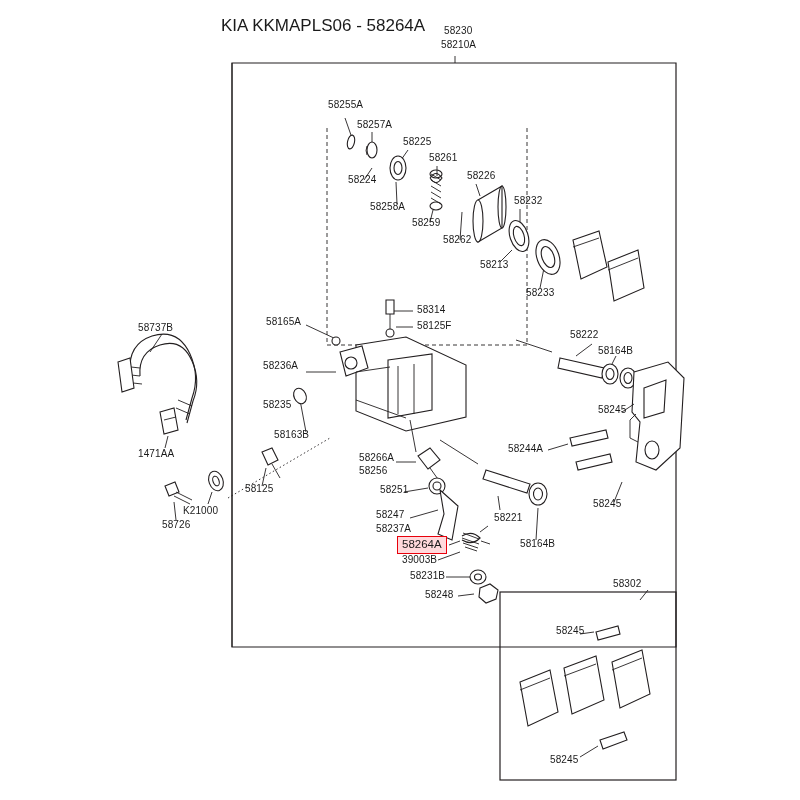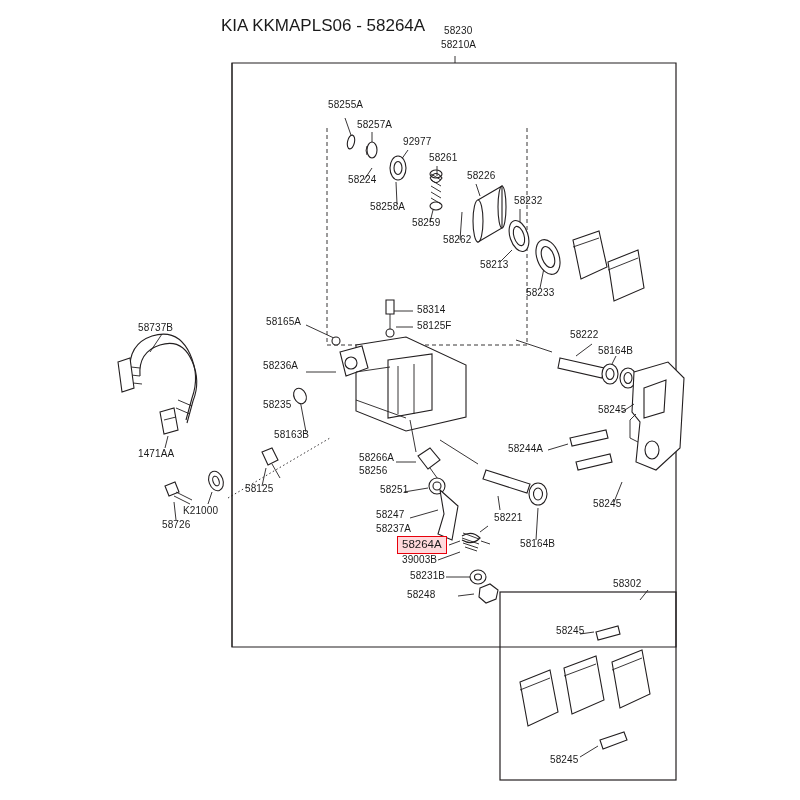--- a/index.html
+++ b/index.html
@@ -271,21 +271,21 @@
       <path class="fill-w" d="M600,740 l24,-8 l3,8 l-24,9 z"></path>
     </g>
     <path class="ln thin" d="M580,757 L598,746"></path>
 
   </svg>
 
   <div class="lbl" style="left:444px; top:24px;">58230</div>
   <div class="lbl" style="left:441px; top:38px;">58210A</div>
   <div class="lbl" style="left:328px; top:98px;">58255A</div>
   <div class="lbl" style="left:357px; top:118px;">58257A</div>
-  <div class="lbl" style="left:403px; top:135px;">92977</div>
+  <div class="lbl" style="left:403px; top:135px;">58225</div>
   <div class="lbl" style="left:429px; top:151px;">58261</div>
   <div class="lbl" style="left:348px; top:173px;">58224</div>
   <div class="lbl" style="left:467px; top:169px;">58226</div>
   <div class="lbl" style="left:370px; top:200px;">58258A</div>
   <div class="lbl" style="left:514px; top:194px;">58232</div>
   <div class="lbl" style="left:412px; top:216px;">58259</div>
   <div class="lbl" style="left:443px; top:233px;">58262</div>
   <div class="lbl" style="left:480px; top:258px;">58213</div>
   <div class="lbl" style="left:526px; top:286px;">58233</div>
   <div class="lbl" style="left:138px; top:321px;">58737B</div>
@@ -310,17 +310,17 @@
   <div class="lbl" style="left:183px; top:504px;">K21000</div>
   <div class="lbl" style="left:376px; top:508px;">58247</div>
   <div class="lbl" style="left:376px; top:522px;">58237A</div>
   <div class="lbl" style="left:520px; top:537px;">58164B</div>
 
   <div class="hl" style="left:397px; top:536px;">58264A</div>
 
   <div class="lbl" style="left:402px; top:553px;">39003B</div>
   <div class="lbl" style="left:613px; top:577px;">58302</div>
   <div class="lbl" style="left:410px; top:569px;">58231B</div>
-  <div class="lbl" style="left:407px; top:588px;">58248</div>
+  <div class="lbl" style="left:425px; top:588px;">58248</div>
   <div class="lbl" style="left:556px; top:624px;">58245</div>
   <div class="lbl" style="left:550px; top:753px;">58245</div>
 
 </div>
 
 </body></html>

